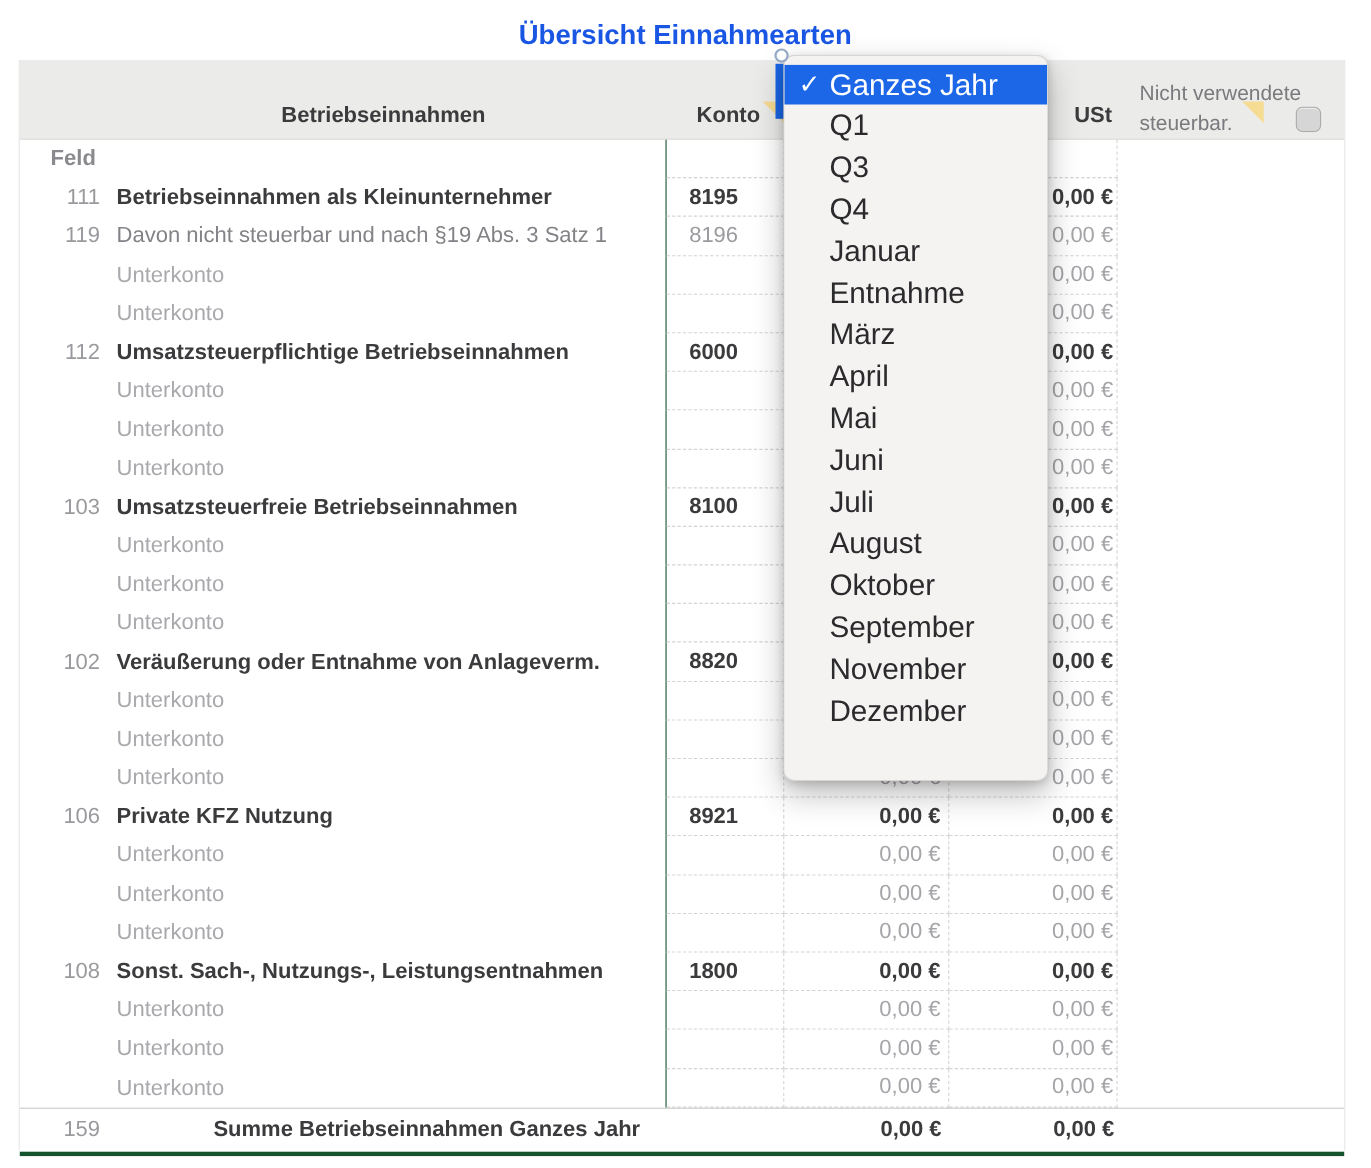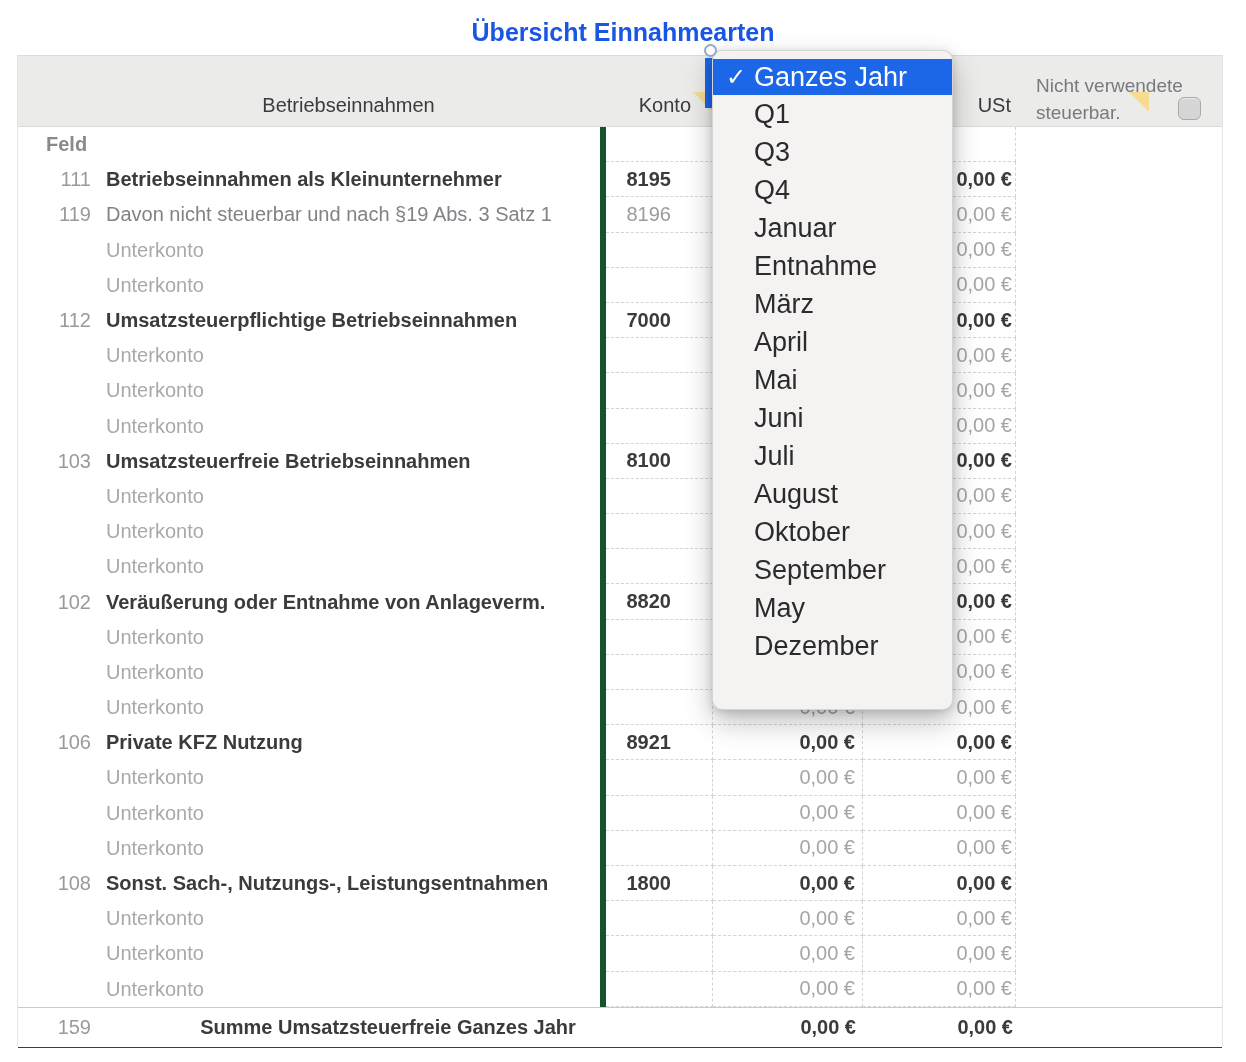--- a/index.html
+++ b/index.html
@@ -12,58 +12,58 @@
   .title{position:absolute;top:18px;left:0;width:100%;text-align:center;
          font-size:25px;font-weight:700;color:#1a56e4;}
 
   
   .sheet{position:absolute;left:17px;top:55px;width:1206px;height:991px;
          border-left:1px solid #e6e6e6;border-right:1px solid #e6e6e6;border-top:1px solid #dcdcdc;
          box-sizing:border-box;}
   .thead{position:relative;height:71px;background:#ebebe9;border-bottom:1px solid #dcdcdc;
          display:grid;grid-template-columns:73px 515px 107px 150px 153px 1fr;
          align-items:end;box-sizing:border-box;}
-  .thead .hcell{font-size:20px;font-weight:400;color:#3b3b3d;padding-bottom:9px;white-space:nowrap;margin-top:24px;}
+  .thead .hcell{font-size:20px;font-weight:700;color:#3b3b3d;padding-bottom:9px;white-space:nowrap;margin-top:24px;}
   .h-bet{text-align:center;}
   .h-konto{text-align:right;padding-right:22px;}
   .h-ust{text-align:right;padding-right:5px;}
 
   .comment-tri{position:absolute;width:21px;height:21px;background:#f6db92;
                clip-path:polygon(0 0,100% 0,100% 100%);z-index:1;}
   .tri-konto{left:675px;top:36px;}
   .tri-hide{left:1111px;top:36px;width:20px;height:20px;}
 
   .hide-label{position:absolute;left:1018px;top:16px;z-index:2;font-size:19px;line-height:27px;
               color:#7a7a7e;font-weight:400;}
   .checkbox{position:absolute;left:1160px;top:41px;width:21px;height:21px;border-radius:6px;
             background:#d6d6d6;border:1px solid #aaa;box-shadow:inset 0 1px 0 rgba(255,255,255,.5);}
 
   
   .tbody{position:relative;}
   .row{display:grid;grid-template-columns:73px 515px 107px 150px 153px 1fr;
        height:35.2px;align-items:center;box-sizing:border-box;font-size:20px;}
   .c{box-sizing:border-box;height:100%;display:flex;align-items:center;white-space:nowrap;}
   .c-feld{justify-content:flex-end;color:#9a9a9e;text-align:center;}
-  .c-label{padding-left:15px;border-right:6px solid #14532d;text-align:right;}
+  .c-label{padding-left:15px;border-right:1px solid #14532d;text-align:right;}
   .c-konto{justify-content:flex-end;padding-right:41px;border-right:1px dashed #d4d4d4;border-bottom:1px dashed #d4d4d4;}
   .c-amount{justify-content:flex-end;padding-right:7px;border-right:1px dashed #d4d4d4;border-bottom:1px dashed #d4d4d4;}
   .c-ust{justify-content:flex-end;padding-right:3px;border-right:1px dashed #d4d4d4;border-bottom:1px dashed #d4d4d4;}
   .c-last{border-bottom:none;}
 
   .feld-head{justify-content:flex-start;padding-left:28px;font-weight:700;color:#8a8a8e;}
 
   .row.main .c-label,.row.main .c-konto,.row.main .c-amount,.row.main .c-ust{font-weight:700;color:#3b3b3d;}
   .row.mid .c-label{color:#828287;}
   .row.mid .c-konto{color:#9b9b9f;}
   .row.mid .c-amount,.row.mid .c-ust{color:#a5a5a9;}
   .row.sub .c-label{color:#a9a9ad;}
   .row.sub .c-amount,.row.sub .c-ust{color:#a5a5a9;}
 
   
-  .sumrow{position:relative;height:39px;border-top:1px solid #cbcbcb;border-bottom:1px solid #14532d;
+  .sumrow{position:relative;height:39px;border-top:1px solid #cbcbcb;border-bottom:4px solid #14532d;
           box-sizing:content-box;font-size:20px;}
   .sumrow>div{position:absolute;top:0;height:39px;display:flex;align-items:center;white-space:nowrap;}
   .sum-feld{left:0;width:73px;justify-content:flex-end;color:#9a9a9e;}
   .sum-label{left:0;width:740px;justify-content:center;font-weight:700;color:#3b3b3d;}
   .sum-amount{left:695px;width:143px;justify-content:flex-end;font-weight:700;color:#3b3b3d;}
   .sum-ust{left:845px;width:150px;justify-content:flex-end;font-weight:700;color:#3b3b3d;}
 
   
   .cell-strip{position:absolute;left:705px;top:58px;width:10px;height:50px;background:#1b67e8;z-index:30;}
   .handle{position:absolute;left:704px;top:44px;width:13px;height:13px;border-radius:50%;
@@ -139,21 +139,21 @@
           <div class="c c-feld"></div>
           <div class="c c-label">Unterkonto</div>
           <div class="c c-konto"></div>
           <div class="c c-amount">0,00 €</div>
           <div class="c c-ust">0,00 €</div>
           <div class="c c-last"></div>
         </div>
         <div class="row main">
           <div class="c c-feld">112</div>
           <div class="c c-label">Umsatzsteuerpflichtige Betriebseinnahmen</div>
-          <div class="c c-konto">7000</div>
+          <div class="c c-konto">6000</div>
           <div class="c c-amount">0,00 €</div>
           <div class="c c-ust">0,00 €</div>
           <div class="c c-last"></div>
         </div>
         <div class="row sub">
           <div class="c c-feld"></div>
           <div class="c c-label">Unterkonto</div>
           <div class="c c-konto"></div>
           <div class="c c-amount">0,00 €</div>
           <div class="c c-ust">0,00 €</div>
@@ -300,21 +300,21 @@
           <div class="c c-label">Unterkonto</div>
           <div class="c c-konto"></div>
           <div class="c c-amount">0,00 €</div>
           <div class="c c-ust">0,00 €</div>
           <div class="c c-last"></div>
         </div>
       </div>
 
     <div class="sumrow">
       <div class="sum-feld">159</div>
-      <div class="sum-label">Summe Umsatzsteuerfreie Ganzes Jahr</div>
+      <div class="sum-label">Summe Betriebseinnahmen Ganzes Jahr</div>
       <div class="sum-amount">0,00 €</div>
       <div class="sum-ust">0,00 €</div>
     </div>
   </div>
 
   <div class="cell-strip"></div>
   <div class="dropdown" id="dropdown">
       <div class="dd-item selected">
         <span class="dd-check">✓</span>
         <span>Ganzes Jahr</span>
@@ -352,21 +352,21 @@
       <div class="dd-item">
         <span>August</span>
       </div>
       <div class="dd-item">
         <span>Oktober</span>
       </div>
       <div class="dd-item">
         <span>September</span>
       </div>
       <div class="dd-item">
-        <span>May</span>
+        <span>November</span>
       </div>
       <div class="dd-item">
         <span>Dezember</span>
       </div>
     </div>
   <div class="handle"></div>
 
 </div>
 
 </body></html>

